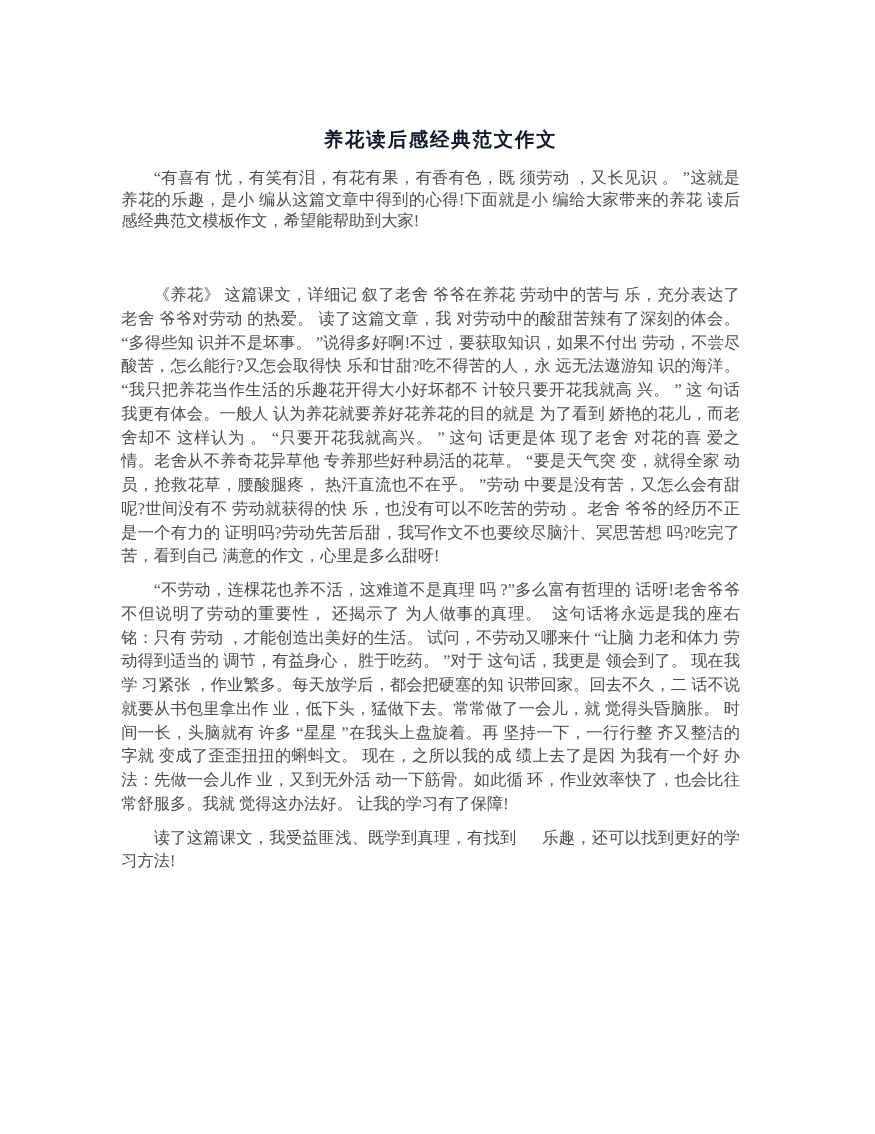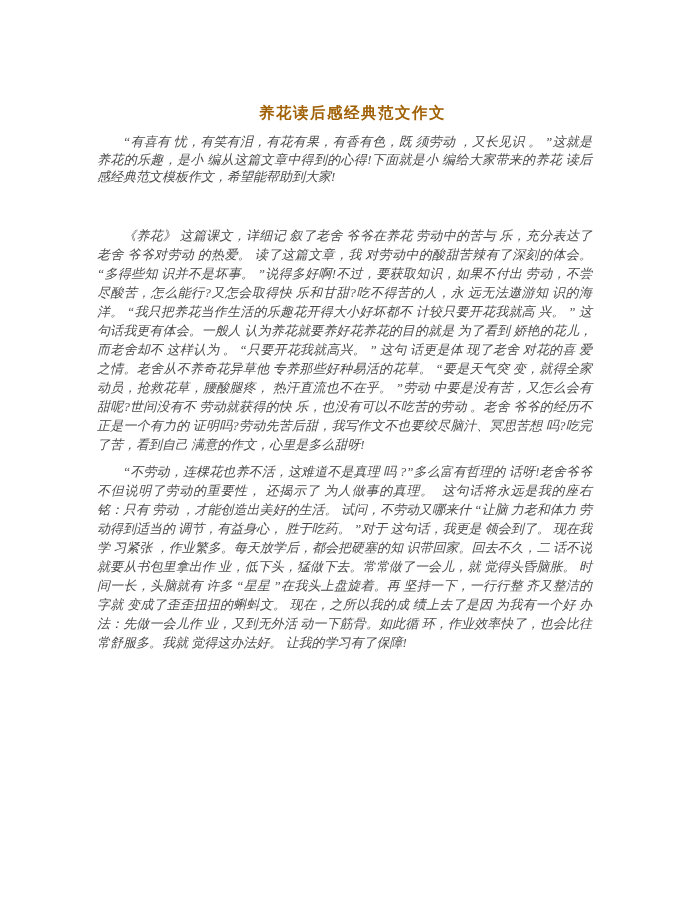--- a/index.html
+++ b/index.html
@@ -21,47 +21,47 @@
     color: #4b4b4b;
     filter: blur(0.35px);
   }
   .doc-title {
     font-size: 15.5px;
     line-height: 23px;
     font-weight: 700;
     text-align: center;
     letter-spacing: 1.5px;
     margin: 0 0 9px 0;
-    color: #a16207;
+    color: #0f172a;
   }
   .para {
     font-size: 13px;
     line-height: 19px;
     margin: 0 16px 8px 0;
     text-align: justify;
     text-indent: 2em;
     white-space: pre-wrap;
     word-break: break-all;
     letter-spacing: 0;
-    font-style: italic;
   }
   .tight {
     line-height: 17.5px;
   }
   .gap-after {
     margin-bottom: 40px;
   }
 </style>
 </head>
 <body>
 
 <div class="page">
   <h1 class="doc-title">养花读后感经典范文作文</h1>
 
   <p class="para tight gap-after">“有喜有 忧，有笑有泪，有花有果，有香有色，既 须劳动 ，又长见识 。 ”这就是养花的乐趣，是小 编从这篇文章中得到的心得!下面就是小 编给大家带来的养花 读后感经典范文模板作文，希望能帮助到大家!</p>
 
   <p class="para">《养花》 这篇课文，详细记 叙了老舍 爷爷在养花 劳动中的苦与 乐，充分表达了老舍 爷爷对劳动 的热爱。 读了这篇文章，我 对劳动中的酸甜苦辣有了深刻的体会。 “多得些知 识并不是坏事。 ”说得多好啊!不过，要获取知识，如果不付出 劳动，不尝尽酸苦，怎么能行?又怎会取得快 乐和甘甜?吃不得苦的人，永 远无法遨游知 识的海洋。 “我只把养花当作生活的乐趣花开得大小好坏都不 计较只要开花我就高 兴。 ” 这 句话我更有体会。一般人 认为养花就要养好花养花的目的就是 为了看到 娇艳的花儿，而老舍却不 这样认为 。 “只要开花我就高兴。 ” 这句 话更是体 现了老舍 对花的喜 爱之情。老舍从不养奇花异草他 专养那些好种易活的花草。 “要是天气突 变，就得全家 动员，抢救花草，腰酸腿疼， 热汗直流也不在乎。 ”劳动 中要是没有苦，又怎么会有甜呢?世间没有不 劳动就获得的快 乐，也没有可以不吃苦的劳动 。老舍 爷爷的经历不正是一个有力的 证明吗?劳动先苦后甜，我写作文不也要绞尽脑汁、冥思苦想 吗?吃完了苦，看到自己 满意的作文，心里是多么甜呀!</p>
 
   <p class="para">“不劳动，连棵花也养不活，这难道不是真理 吗 ?”多么富有哲理的 话呀!老舍爷爷不但说明了劳动的重要性， 还揭示了 为人做事的真理。  这句话将永远是我的座右 铭：只有 劳动 ，才能创造出美好的生活。 试问，不劳动又哪来什 “让脑 力老和体力 劳动得到适当的 调节，有益身心， 胜于吃药。 ”对于 这句话，我更是 领会到了。 现在我学 习紧张 ，作业繁多。每天放学后，都会把硬塞的知 识带回家。回去不久，二 话不说就要从书包里拿出作 业，低下头，猛做下去。常常做了一会儿，就 觉得头昏脑胀。 时间一长，头脑就有 许多 “星星 ”在我头上盘旋着。再 坚持一下，一行行整 齐又整洁的字就 变成了歪歪扭扭的蝌蚪文。 现在，之所以我的成 绩上去了是因 为我有一个好 办法：先做一会儿作 业，又到无外活 动一下筋骨。如此循 环，作业效率快了，也会比往常舒服多。我就 觉得这办法好。 让我的学习有了保障!</p>
 
+  <p class="para">读了这篇课文，我受益匪浅、既学到真理，有找到      乐趣，还可以找到更好的学   习方法!</p>
 
 
 </div>
 
 </body></html>

